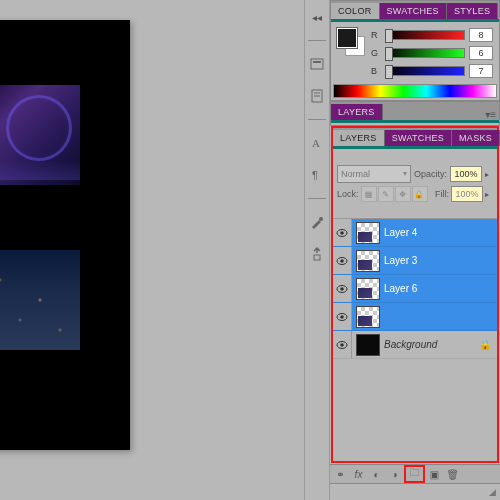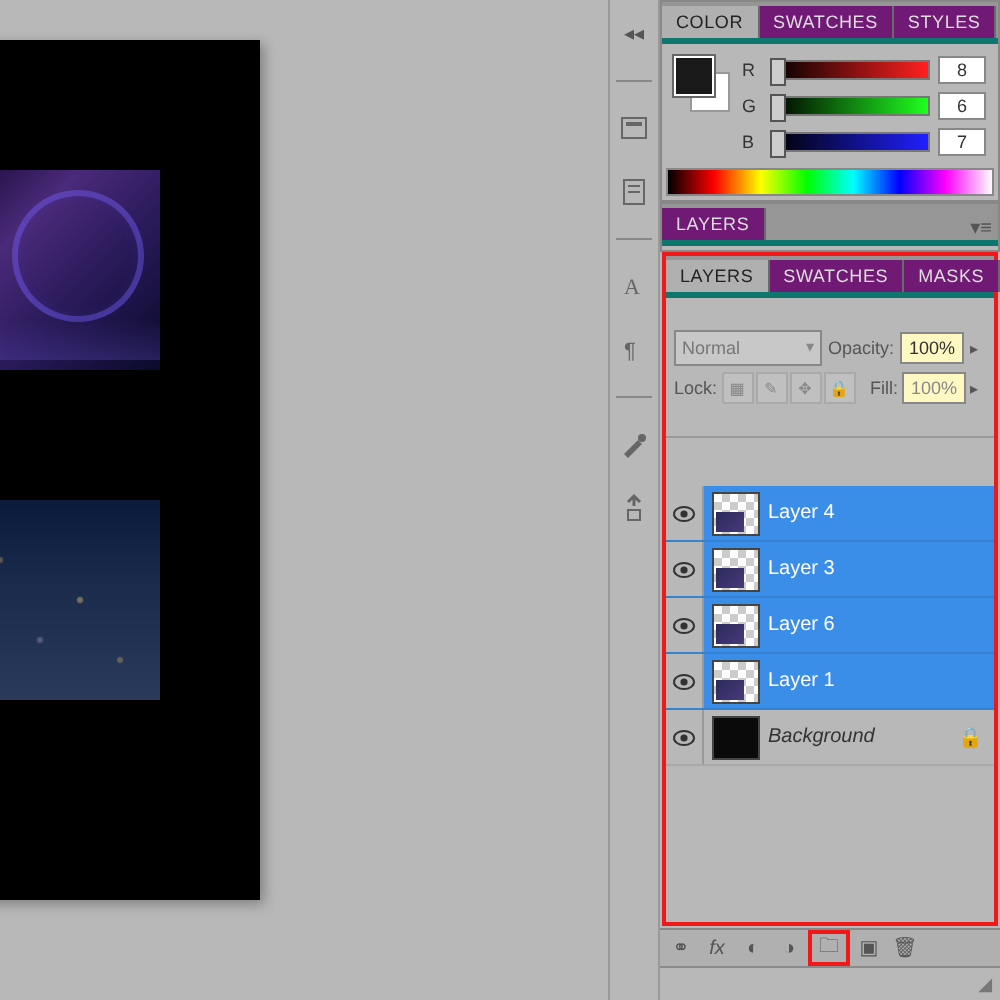--- a/index.html
+++ b/index.html
@@ -46,21 +46,21 @@
 .lay-controls{padding:16px 4px;display:flex;flex-direction:column;gap:3px;background:#b8b8b8}
 .lc-row{display:flex;align-items:center;gap:3px}
 .blend{flex:1;background:#c8c8c8;border:1px solid #888;height:16px;font-size:9px;padding:0 3px;line-height:14px;color:#777;display:flex;align-items:center;justify-content:space-between}
 .blend::after{content:"▾";font-size:8px;color:#888}
 .opac-label{font-size:9px;color:#555}
 .numbox{width:30px;height:14px;background:#fef9c3;border:1px solid #888;font-size:9px;text-align:center;line-height:14px}
 .arrow{width:8px;font-size:8px;color:#555;cursor:pointer}
 .lock-row{display:flex;align-items:center;gap:2px;color:#888}
 .lock-icons{display:flex;gap:1px}
 .li{width:14px;height:14px;border:1px solid #aaa;display:flex;align-items:center;justify-content:center;font-size:8px;color:#888;background:#c0c0c0}
-.layer-list{flex:1;background:#b8b8b8;overflow:hidden;border-top:1px solid #999;padding-top:24px}
+.layer-list{flex:1;background:#b8b8b8;overflow:hidden;border-top:1px solid #999;padding-top:0}
 .layer{display:flex;align-items:center;height:27px;border-bottom:1px solid rgba(0,0,0,.08)}
 .layer.sel{background:#3a8ee8;color:#fff}
 .layer .eyecol{width:18px;height:27px;background:#b8b8b8;display:flex;align-items:center;justify-content:center;border-right:1px solid #999}
 .thumb{width:22px;height:20px;margin:0 4px;background:#fff;border:1px solid #444;position:relative;overflow:hidden}
 .thumb.checker{background:
   linear-gradient(45deg,#ccc 25%,transparent 25%,transparent 75%,#ccc 75%),
   linear-gradient(45deg,#ccc 25%,#fff 25%,#fff 75%,#ccc 75%);
   background-size:8px 8px;background-position:0 0,4px 4px}
 .thumb .mini{position:absolute;bottom:1px;left:1px;width:14px;height:10px;background:linear-gradient(135deg,#2a2a5a,#4a3a7a)}
 .thumb.black{background:#0a0a0a}
@@ -251,21 +251,20 @@
           <div class="layer sel">
             <div class="eyecol">
               <svg width="12" height="8" viewBox="0 0 12 8">
                 <ellipse cx="6" cy="4" rx="5" ry="3.5" fill="none" stroke="#333"></ellipse>
                 <circle cx="6" cy="4" r="1.8" fill="#333"></circle>
               </svg>
             </div>
             <div class="thumb checker">
               <div class="mini"></div>
             </div>
-            <div class="lname">Layer 1</div>
           </div>
           <div class="layer bg">
             <div class="eyecol">
               <svg width="12" height="8" viewBox="0 0 12 8">
                 <ellipse cx="6" cy="4" rx="5" ry="3.5" fill="none" stroke="#333"></ellipse>
                 <circle cx="6" cy="4" r="1.8" fill="#333"></circle>
               </svg>
             </div>
             <div class="thumb black"></div>
             <div class="lname">Background</div>

